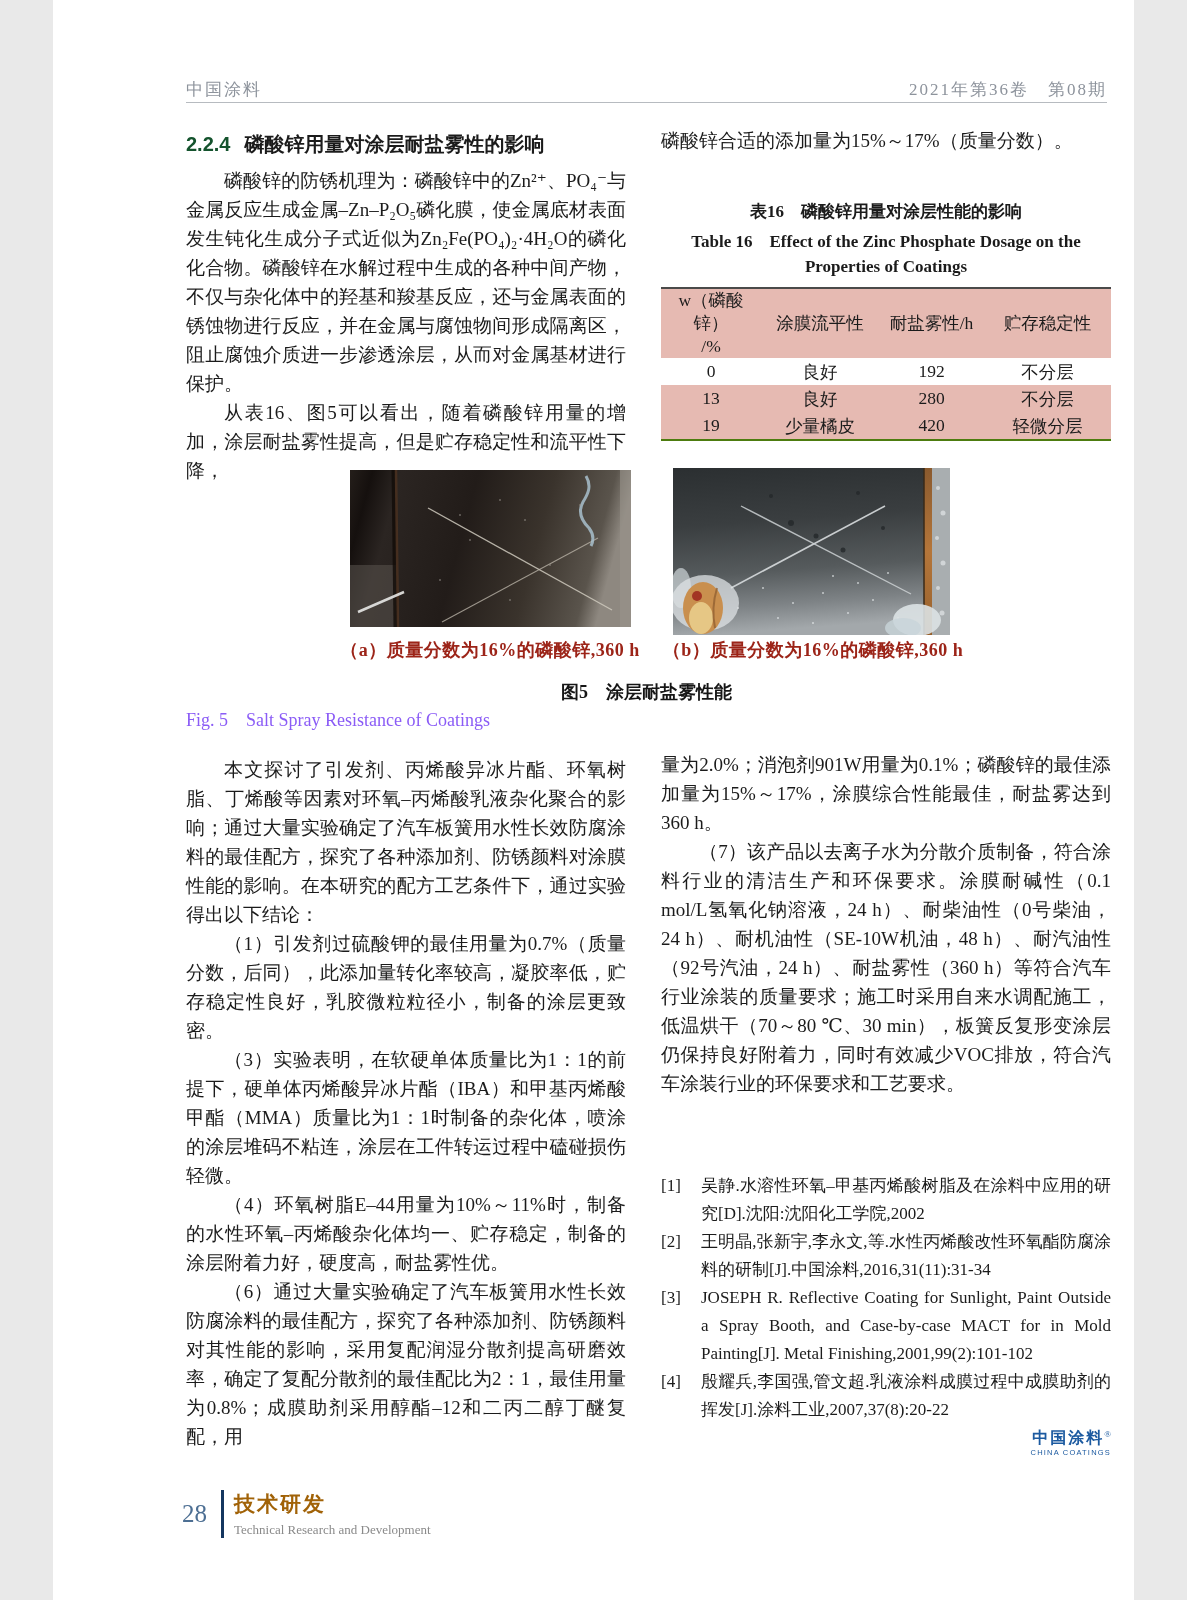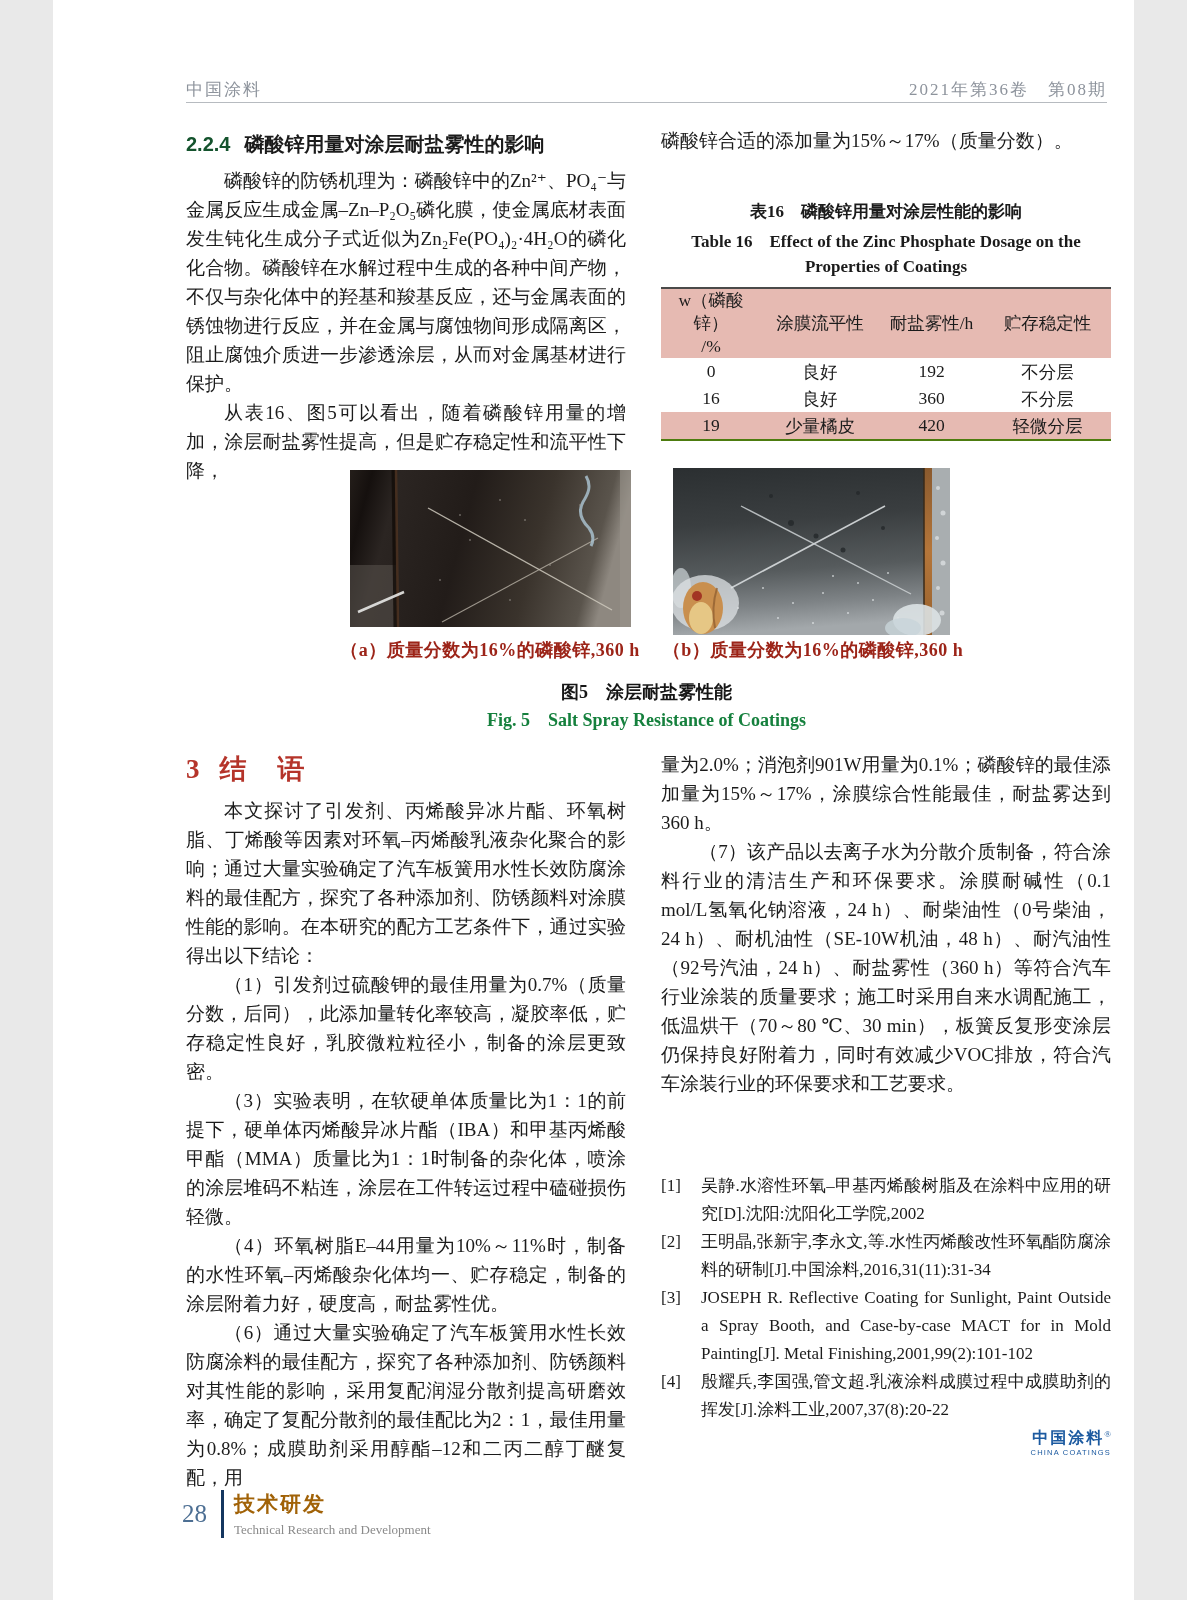--- a/index.html
+++ b/index.html
@@ -28,21 +28,21 @@
     border-top:2px solid #4a4a4a;border-bottom:2px solid #4d7c0f;}
   table.t16 th{font-weight:normal;font-size:17.5px;background:#e6bab2;height:52px;
     text-align:center;vertical-align:middle;white-space:pre-line;line-height:23px;padding:0 2px;}
   table.t16 td{font-size:17.5px;height:27px;text-align:center;vertical-align:middle;padding:0 2px;}
   table.t16 tr.alt td{background:#e6bab2;}
   
   .photo{position:absolute;}
   .photo svg{display:block;}
   .photo-cap{position:absolute;font-size:18px;font-weight:600;color:#9c2418;text-align:center;letter-spacing:0.5px;}
   .fig-cap-zh{font-size:18px;font-weight:bold;text-align:center;color:#161616;}
-  .fig-cap-en{font-size:18px;font-weight:bold;text-align:center;color:#15803d;}
+  .fig-cap-en{font-size:18px;font-weight:normal;text-align:left;color:#8b5cf6;}
   
   .refs-h{font-size:18px;font-weight:bold;text-align:center;}
   .refs{font-size:17px;line-height:28px;}
   .ref-item{display:flex;margin:0;}
   .ref-num{flex:0 0 40px;}
   .ref-txt{flex:1;text-align:justify;}
   
   .logo{text-align:right;line-height:1;}
   .logo-zh{font-size:16px;font-weight:bold;color:#1c5aa0;font-family:"Liberation Sans","DejaVu Sans",sans-serif;letter-spacing:2px;}
   .logo-reg{font-size:9px;vertical-align:top;color:#1c5aa0;}
@@ -93,24 +93,24 @@
         <th>涂膜流平性</th>
         <th>耐盐雾性/h</th>
         <th>贮存稳定性</th>
       </tr>
       <tr>
         <td>0</td>
         <td>良好</td>
         <td>192</td>
         <td>不分层</td>
       </tr>
-      <tr>
-        <td>16</td>
+      <tr class="alt">
+        <td>13</td>
         <td>良好</td>
-        <td>360</td>
+        <td>280</td>
         <td>不分层</td>
       </tr>
       <tr class="alt">
         <td>19</td>
         <td>少量橘皮</td>
         <td>420</td>
         <td>轻微分层</td>
       </tr>
     </tbody>
       </table>
@@ -211,23 +211,20 @@
       <ellipse cx="244" cy="152" rx="24" ry="16" fill="#dce2e4" opacity="0.9"></ellipse>
       <ellipse cx="230" cy="160" rx="18" ry="10" fill="#c8d4da" opacity="0.8"></ellipse>
     </svg>
   </div>
   <div class="photo-cap" style="left:277px;top:638px;width:320px;">（a）质量分数为16%的磷酸锌,360 h</div>
   <div class="photo-cap" style="left:600px;top:638px;width:320px;">（b）质量分数为16%的磷酸锌,360 h</div>
   <div class="abs fig-cap-zh" style="left:133px;top:680px;width:921px;">图5　涂层耐盐雾性能</div>
   <div class="abs fig-cap-en" style="left:133px;top:708px;width:921px;">Fig. 5　Salt Spray Resistance of Coatings</div>
 
   <div class="abs bodytext" style="left:133px;top:755px;width:440px;">
-    <div class="sec3-h">
-      <span class="n">3</span><span>结　语</span>
-    </div>
     <p>本文探讨了引发剂、丙烯酸异冰片酯、环氧树脂、丁烯酸等因素对环氧–丙烯酸乳液杂化聚合的影响；通过大量实验确定了汽车板簧用水性长效防腐涂料的最佳配方，探究了各种添加剂、防锈颜料对涂膜性能的影响。在本研究的配方工艺条件下，通过实验得出以下结论：</p>
     <p>（1）引发剂过硫酸钾的最佳用量为0.7%（质量分数，后同），此添加量转化率较高，凝胶率低，贮存稳定性良好，乳胶微粒粒径小，制备的涂层更致密。</p>
     <p>（3）实验表明，在软硬单体质量比为1：1的前提下，硬单体丙烯酸异冰片酯（IBA）和甲基丙烯酸甲酯（MMA）质量比为1：1时制备的杂化体，喷涂的涂层堆码不粘连，涂层在工件转运过程中磕碰损伤轻微。</p>
     <p>（4）环氧树脂E–44用量为10%～11%时，制备的水性环氧–丙烯酸杂化体均一、贮存稳定，制备的涂层附着力好，硬度高，耐盐雾性优。</p>
     <p>（6）通过大量实验确定了汽车板簧用水性长效防腐涂料的最佳配方，探究了各种添加剂、防锈颜料对其性能的影响，采用复配润湿分散剂提高研磨效率，确定了复配分散剂的最佳配比为2：1，最佳用量为0.8%；成膜助剂采用醇酯–12和二丙二醇丁醚复配，用</p>
   </div>
 
   <div class="abs bodytext" style="left:608px;top:750px;width:450px;">
     <p class="noindent">量为2.0%；消泡剂901W用量为0.1%；磷酸锌的最佳添加量为15%～17%，涂膜综合性能最佳，耐盐雾达到360 h。</p>
     <p>（7）该产品以去离子水为分散介质制备，符合涂料行业的清洁生产和环保要求。涂膜耐碱性（0.1 mol/L氢氧化钠溶液，24 h）、耐柴油性（0号柴油，24 h）、耐机油性（SE-10W机油，48 h）、耐汽油性（92号汽油，24 h）、耐盐雾性（360 h）等符合汽车行业涂装的质量要求；施工时采用自来水调配施工，低温烘干（70～80 ℃、30 min），板簧反复形变涂层仍保持良好附着力，同时有效减少VOC排放，符合汽车涂装行业的环保要求和工艺要求。</p>

